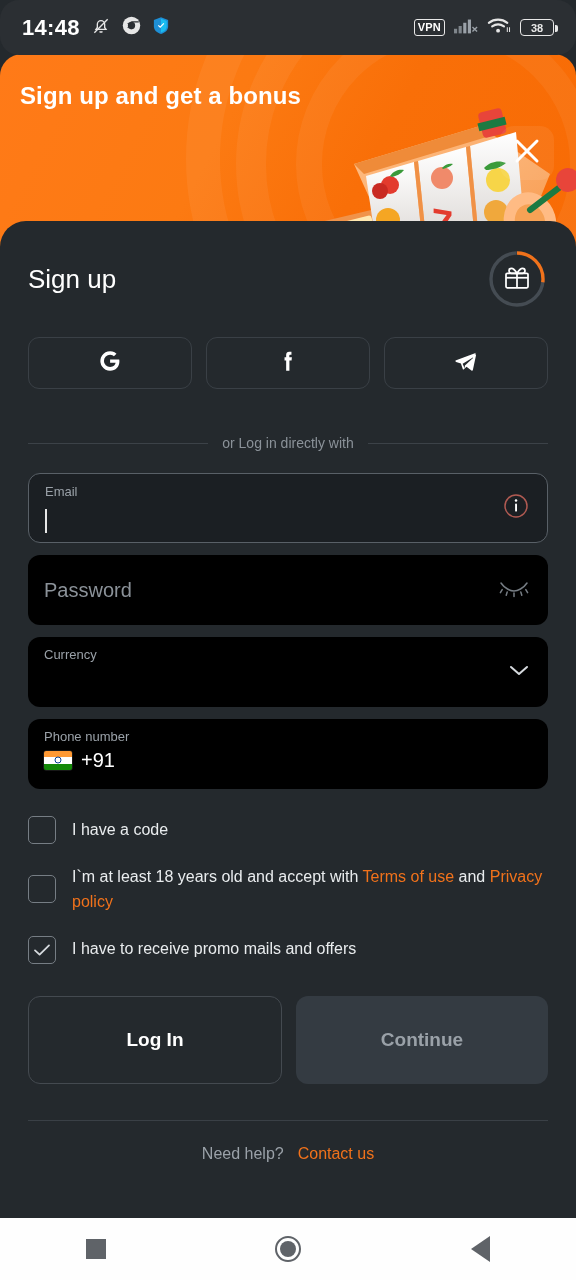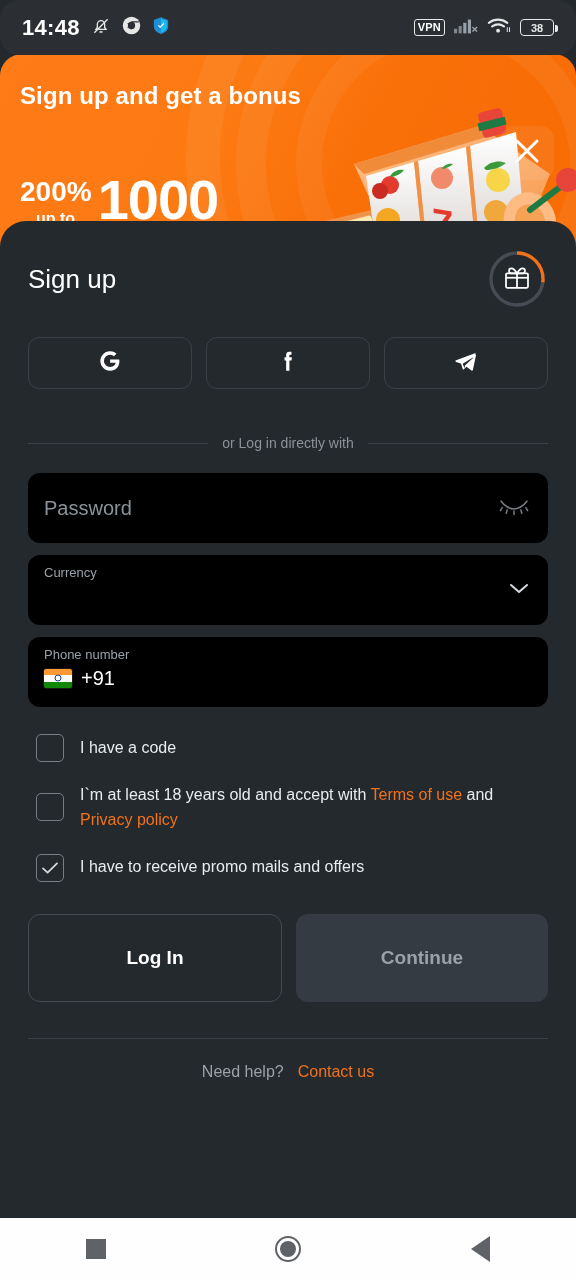--- a/index.html
+++ b/index.html
@@ -101,21 +101,21 @@
     flex:0 0 auto;position:relative;box-shadow:0 0 0 .5px rgba(255,255,255,.18);
   }
   .flag i{display:block;height:33.34%;width:100%;}
   .flag .s{background:#ff9933;} .flag .w{background:#ffffff;} .flag .g{background:#138808;}
   .chakra{
     position:absolute;left:50%;top:50%;transform:translate(-50%,-50%);
     width:7px;height:7px;border-radius:50%;border:1.2px solid #0a3f8f;
   }
 
   
-  .checks{padding:0 36px;margin-top:26px;display:flex;flex-direction:column;gap:20px;}
+  .checks{padding:0 28px;margin-top:26px;display:flex;flex-direction:column;gap:20px;}
   .check-row{display:flex;align-items:flex-start;gap:16px;cursor:pointer;}
   .check-row.single{align-items:center;}
   .box{
     width:28px;height:28px;border:1.6px solid #767d84;border-radius:5px;flex:0 0 auto;
     display:flex;align-items:center;justify-content:center;margin-top:1px;
   }
   .check-label{font-size:16px;color:#e9ecee;line-height:1.55;padding-top:1px;}
   .link{color:#f1721b;}
   .ck-mid{align-self:center;margin-top:0;}
 
@@ -253,27 +253,20 @@
       <ellipse cx="228" cy="120" rx="15" ry="18" fill="#f6a255" transform="rotate(-16 228 120)"></ellipse>
       <path d="M228 108 L262 82" stroke="#1c7a42" stroke-width="6" stroke-linecap="round"></path>
       <circle cx="266" cy="78" r="12" fill="#e8453a"></circle>
 
       <rect x="178" y="8" width="24" height="26" rx="4" fill="#e8453a" transform="rotate(-14 190 20)"></rect>
       <rect x="176" y="18" width="28" height="8" fill="#1c7a42" transform="rotate(-14 190 22)"></rect>
     </svg>
   </div>
 
   <div class="banner-title">Sign up and get a bonus</div>
-  <div class="bonus">
-    <div class="bonus-left">
-      <span class="bonus-pct">200%</span>
-      <span class="bonus-upto">up to</span>
-    </div>
-    <span class="bonus-amount">1000</span>
-  </div>
   <div class="bonus-fs">+150 FS</div>
 
   <div class="close-btn">
     <span>
       <svg width="28" height="28" viewBox="0 0 28 28">
         <path d="M4 4 L24 24 M24 4 L4 24" stroke="#ffffff" stroke-width="3" stroke-linecap="round"></path>
       </svg>
     </span>
   </div>
 </div>
@@ -324,20 +317,33 @@
   </div>
 
   <div class="or-row">
     <span class="or-line"></span>
     <span class="or-text">or Log in directly with</span>
     <span class="or-line"></span>
   </div>
 
   <div class="fields">
 
+    <div class="field focused">
+      <div class="field-label">Email</div>
+      <div class="field-value">
+          <span class="caret"></span>
+        </div>
+      <span class="field-icon">
+        <svg width="26" height="26" viewBox="0 0 26 26">
+          <circle cx="13" cy="13" r="11" fill="none" stroke="#b05a52" stroke-width="1.5"></circle>
+          <circle cx="13" cy="7.6" r="1.25" fill="#ffffff"></circle>
+          <rect x="12.1" y="10.4" width="1.9" height="8.2" rx=".9" fill="#ffffff"></rect>
+        </svg>
+      </span>
+    </div>
 
     <div class="field flat">
       <div class="field-label big">Password</div>
       <span class="field-icon">
         <svg width="32" height="20" viewBox="0 0 32 20" fill="none" stroke="#767d84" stroke-width="1.5" stroke-linecap="round">
           <path d="M3 5c3.6 5.4 9.4 8 13 8s9.4-2.6 13-8"></path>
           <path d="M4.2 11.6 2.4 14.6"></path>
             <path d="M9.2 14 8.2 17.2"></path>
           <path d="M16 15.1v3.4"></path>
             <path d="M22.8 14l1 3.2"></path>

